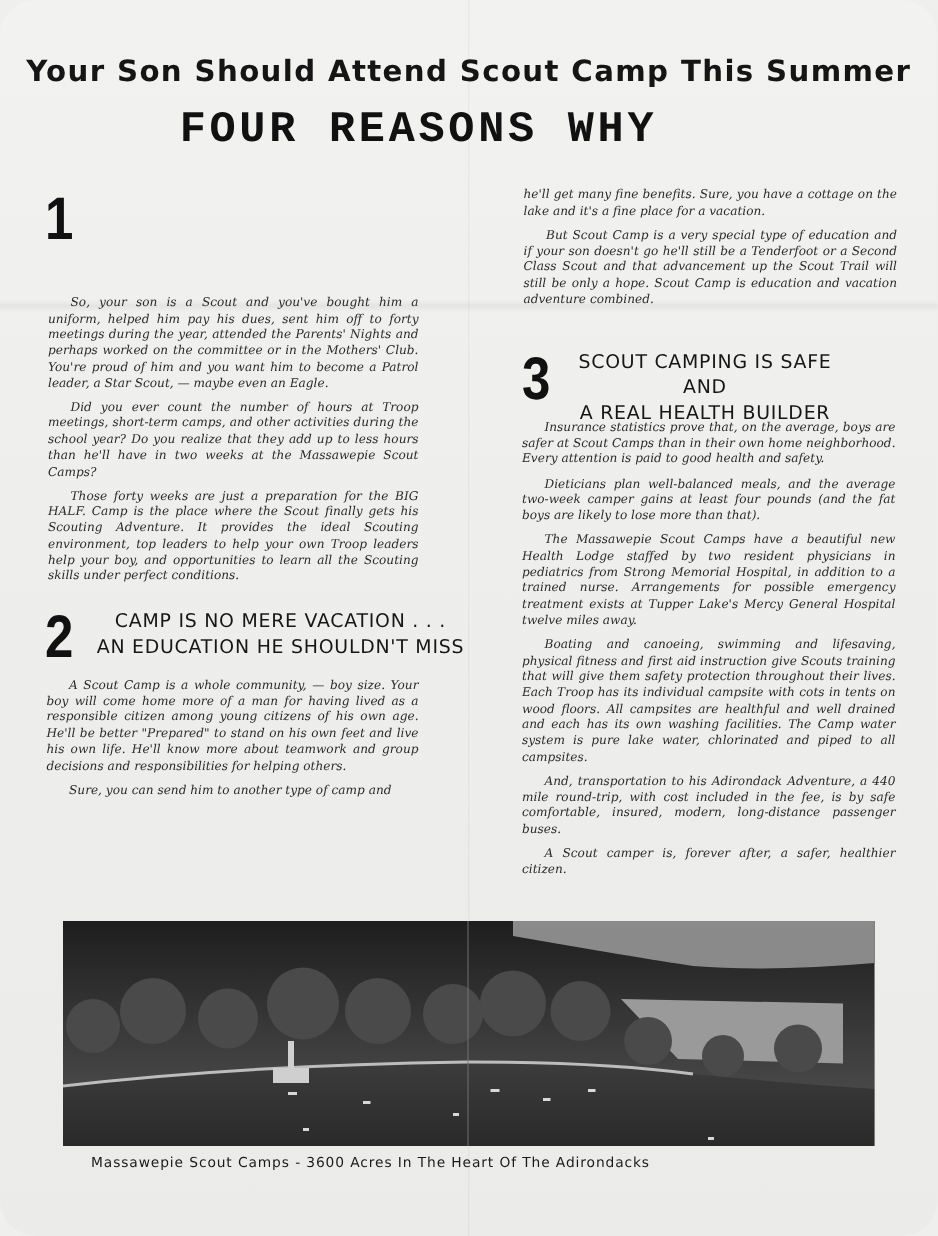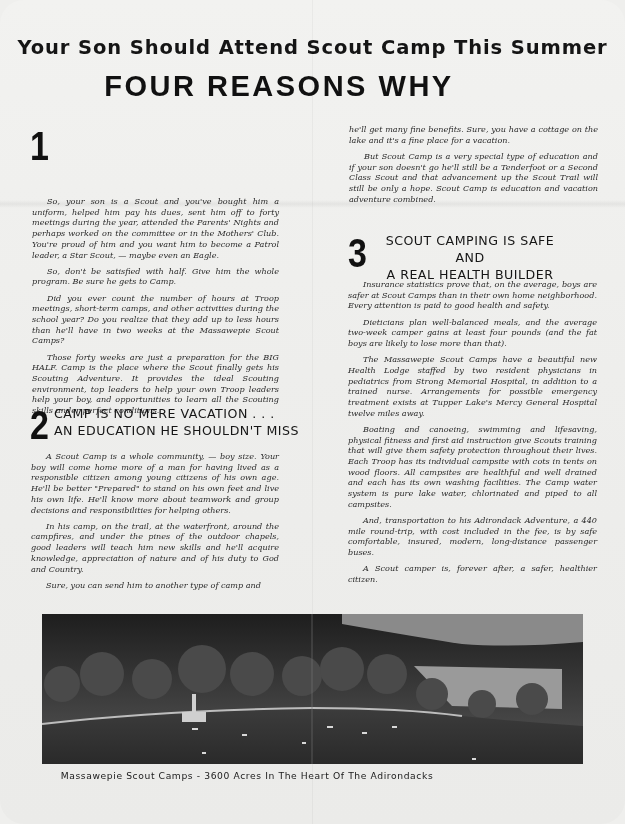--- a/index.html
+++ b/index.html
@@ -23,21 +23,21 @@
     position:absolute; left:0; top:200px; width:625px; height:8px;
     background:linear-gradient(180deg, rgba(0,0,0,0) 0%, rgba(0,0,0,0.05) 50%, rgba(0,0,0,0) 100%);
   }
   .headline {
     position:absolute; left:0; top:36px; width:625px; text-align:center;
     font-family:"DejaVu Sans", sans-serif; font-weight:bold;
     font-size:19.5px; letter-spacing:0.9px; color:#151515;
   }
   .subhead {
     position:absolute; left:0; top:70px; width:558px; text-align:center;
-    font-family:Liberation Sans, sans-serif; font-weight:bold;
+    font-family:Liberation Mono, monospace; font-weight:bold;
     font-size:29px; letter-spacing:2.5px; color:#111;
   }
   .section-head {
     position:absolute;
     font-family:"DejaVu Sans", sans-serif;
   }
   .section-num {
     position:absolute; left:0; top:0;
     font-family:"Liberation Sans", sans-serif; font-weight:bold;
     font-size:40px; line-height:40px; color:#111;
@@ -77,36 +77,34 @@
 
   <div class="headline">Your Son Should Attend Scout Camp This Summer</div>
   <div class="subhead">FOUR REASONS WHY</div>
 
   <div class="section-head" style="left:30px;top:126px;width:290px;height:44px;">
     <div class="section-num">1</div>
   </div>
 
   <div class="col" style="left:32px;top:167px;width:247px;margin-top:29px;">
     <p>So, your son is a Scout and you've bought him a uniform, helped him pay his dues, sent him off to forty meetings during the year, attended the Parents' Nights and perhaps worked on the committee or in the Mothers' Club. You're proud of him and you want him to become a Patrol leader, a Star Scout, — maybe even an Eagle.</p>
-    <p>So, don't be satisfied with half. Give him the whole program. Be sure he gets to Camp.</p>
     <p>Did you ever count the number of hours at Troop meetings, short-term camps, and other activities during the school year? Do you realize that they add up to less hours than he'll have in two weeks at the Massawepie Scout Camps?</p>
     <p>Those forty weeks are just a preparation for the BIG HALF. Camp is the place where the Scout finally gets his Scouting Adventure. It provides the ideal Scouting environment, top leaders to help your own Troop leaders help your boy, and opportunities to learn all the Scouting skills under perfect conditions.</p>
   </div>
 
   <div class="section-head" style="left:30px;top:405px;width:290px;height:44px;">
     <div class="section-num">2</div>
-    <div class="section-title" style="left:24px;top:0;width:266px;text-align:left;">
+    <div class="section-title" style="left:24px;top:0;width:266px;text-align:center;">
       <div>CAMP IS NO MERE VACATION . . .</div>
       <div>AN EDUCATION HE SHOULDN'T MISS</div>
     </div>
   </div>
 
   <div class="col" style="left:31px;top:451px;width:248px;">
     <p>A Scout Camp is a whole community, — boy size. Your boy will come home more of a man for having lived as a responsible citizen among young citizens of his own age. He'll be better "Prepared" to stand on his own feet and live his own life. He'll know more about teamwork and group decisions and responsibilities for helping others.</p>
-    <p>In his camp, on the trail, at the waterfront, around the campfires, and under the pines of the outdoor chapels, good leaders will teach him new skills and he'll acquire knowledge, appreciation of nature and of his duty to God and Country.</p>
     <p>Sure, you can send him to another type of camp and</p>
   </div>
 
   <div class="col" style="left:349px;top:124px;width:249px;">
     <p class="noindent">he'll get many fine benefits. Sure, you have a cottage on the lake and it's a fine place for a vacation.</p>
     <p>But Scout Camp is a very special type of education and if your son doesn't go he'll still be a Tenderfoot or a Second Class Scout and that advancement up the Scout Trail will still be only a hope. Scout Camp is education and vacation adventure combined.</p>
   </div>
 
   <div class="section-head" style="left:348px;top:233px;width:260px;height:44px;">
     <div class="section-num">3</div>

